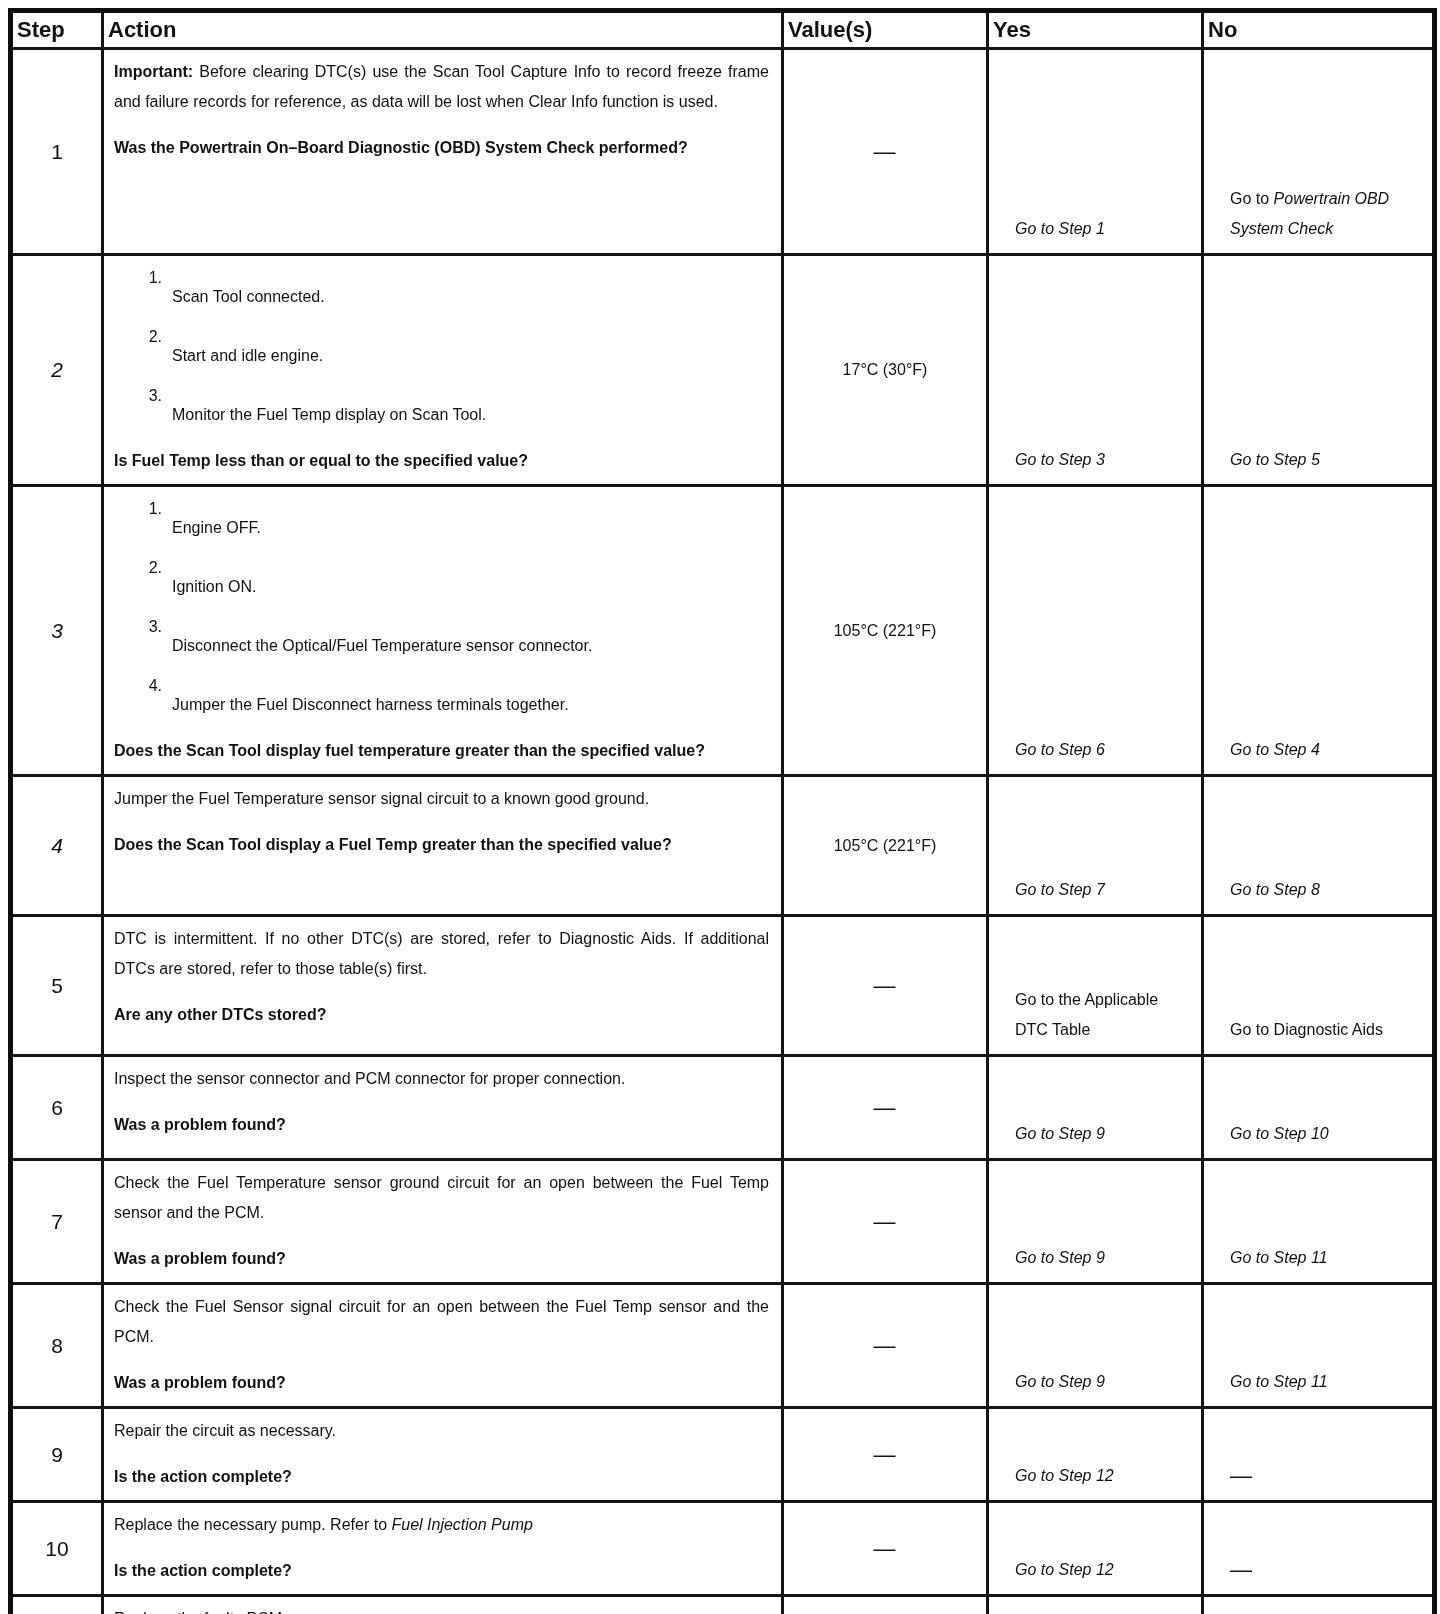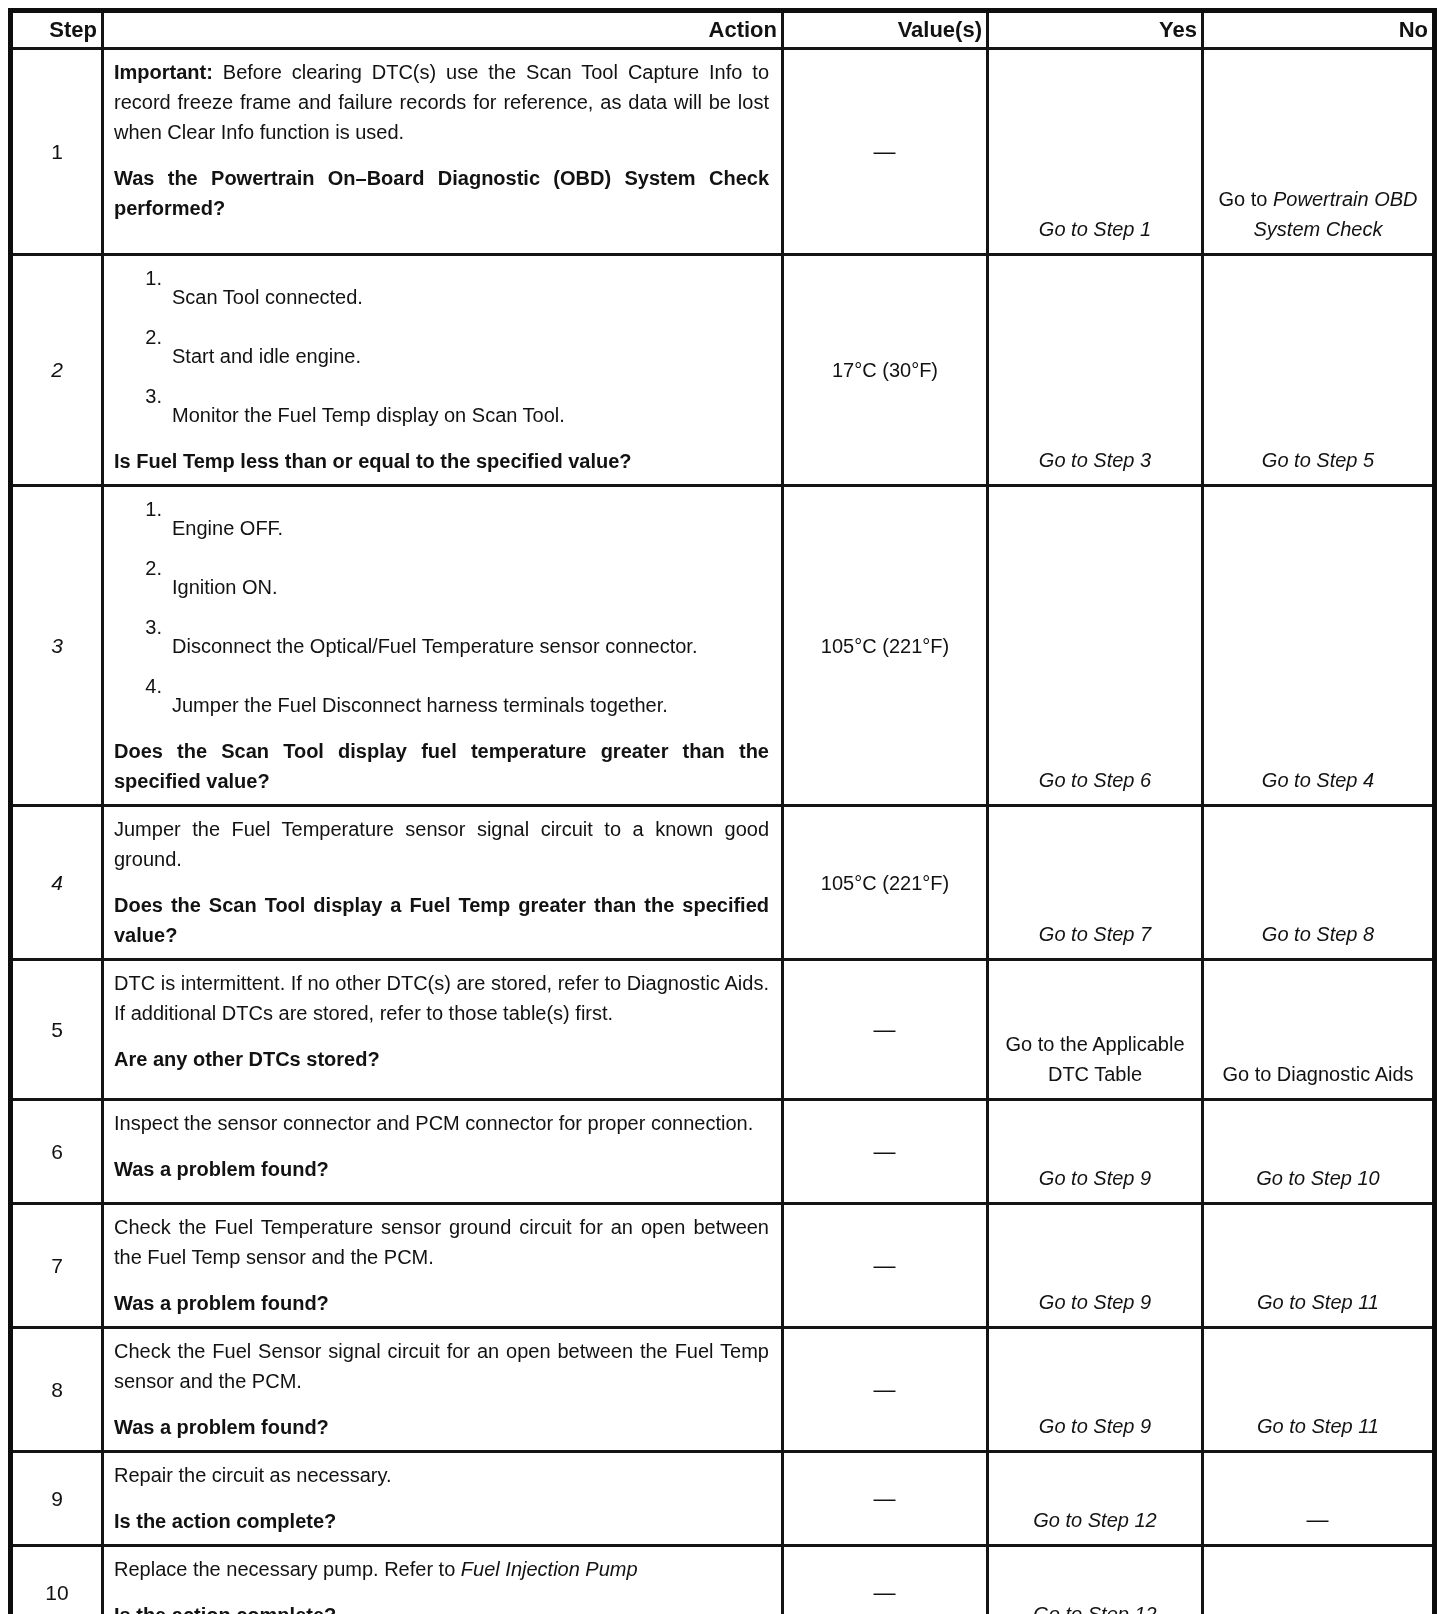--- a/index.html
+++ b/index.html
@@ -25,30 +25,30 @@
     border: 5px solid #0e0e0e;
   }
   col.c-step   { width: 92px; }
   col.c-action { width: 680px; }
   col.c-value  { width: 205px; }
   col.c-yes    { width: 215px; }
   col.c-no     { width: 232px; }
 
   th, td {
     border: 3px solid #141414;
-    font-size: 20px;
+    font-size: 16px;
     line-height: 30px;
     box-sizing: border-box;
     overflow: hidden;
   }
   thead tr { height: 37px; }
   th {
     font-weight: bold;
     font-size: 22px;
-    text-align: right;
+    text-align: left;
     vertical-align: middle;
     padding: 2px 4px;
   }
   
   tbody tr:nth-child(1)  { height: 206px; }
   tbody tr:nth-child(2)  { height: 160px; }
   tbody tr:nth-child(3)  { height: 278px; }
   tbody tr:nth-child(4)  { height: 140px; }
   tbody tr:nth-child(5)  { height: 140px; }
   tbody tr:nth-child(6)  { height: 104px; }
@@ -67,23 +67,23 @@
   td.action-cell {
     vertical-align: top;
     padding: 7px 12px 8px 10px;
   }
   td.value-cell {
     text-align: center;
     vertical-align: middle;
     padding: 2px 6px;
   }
   td.yes-cell, td.no-cell {
-    text-align: center;
+    text-align: left;
     vertical-align: bottom;
-    padding: 4px 14px 9px 14px;
+    padding: 4px 14px 9px 26px;
   }
   .blk { text-align: justify; }
   .blk.p  { margin: 0 0 14px 0; }
   .blk.q  { margin: 16px 0 0 0; font-weight: bold; }
   .blk.li {
     display: flex;
     margin: 0 0 10px 0;
   }
   .blk.li .num {
     flex: 0 0 30px;

